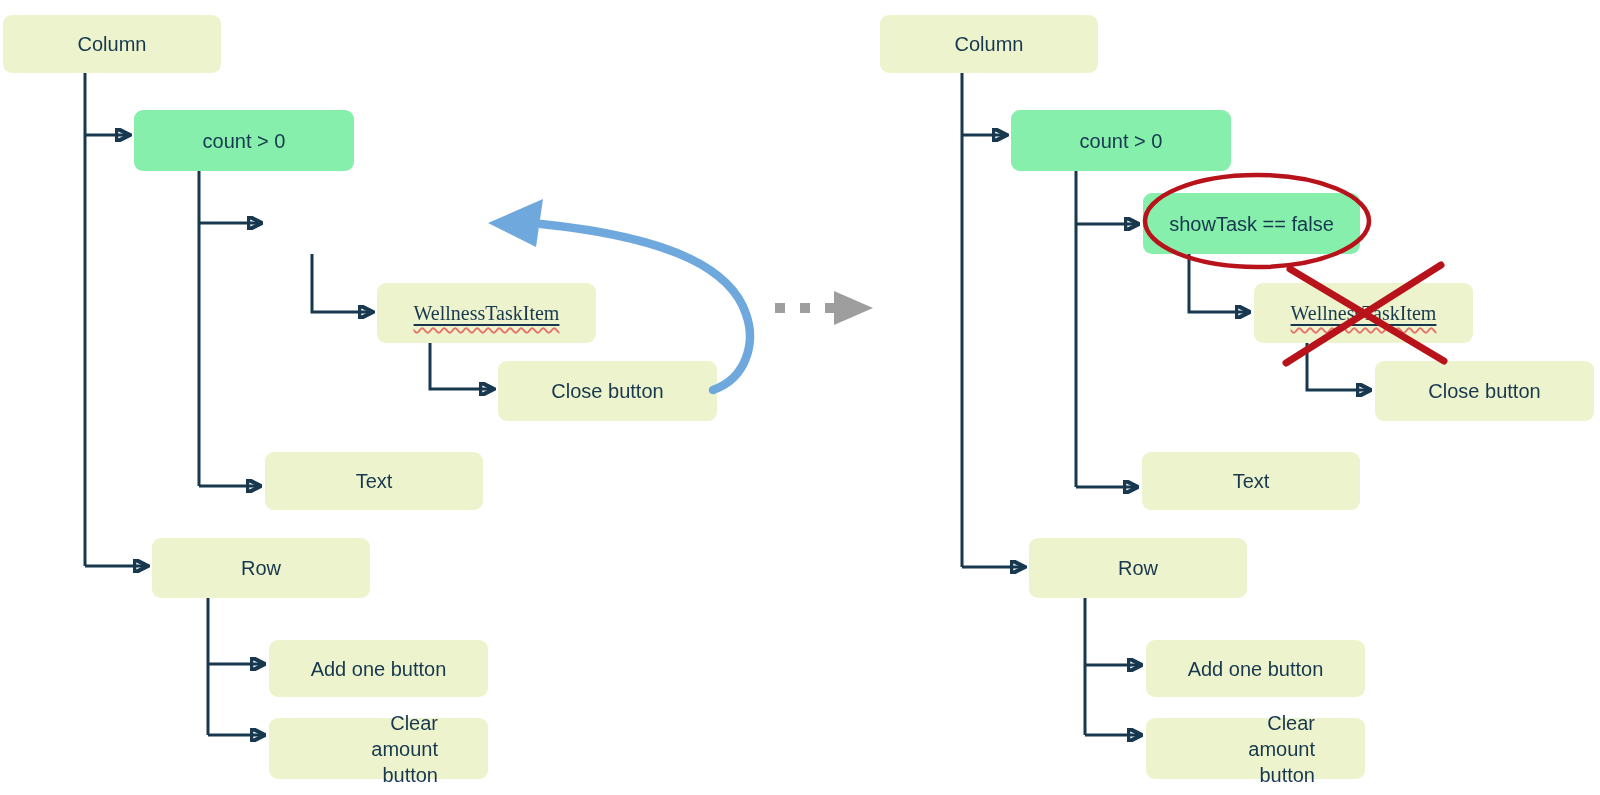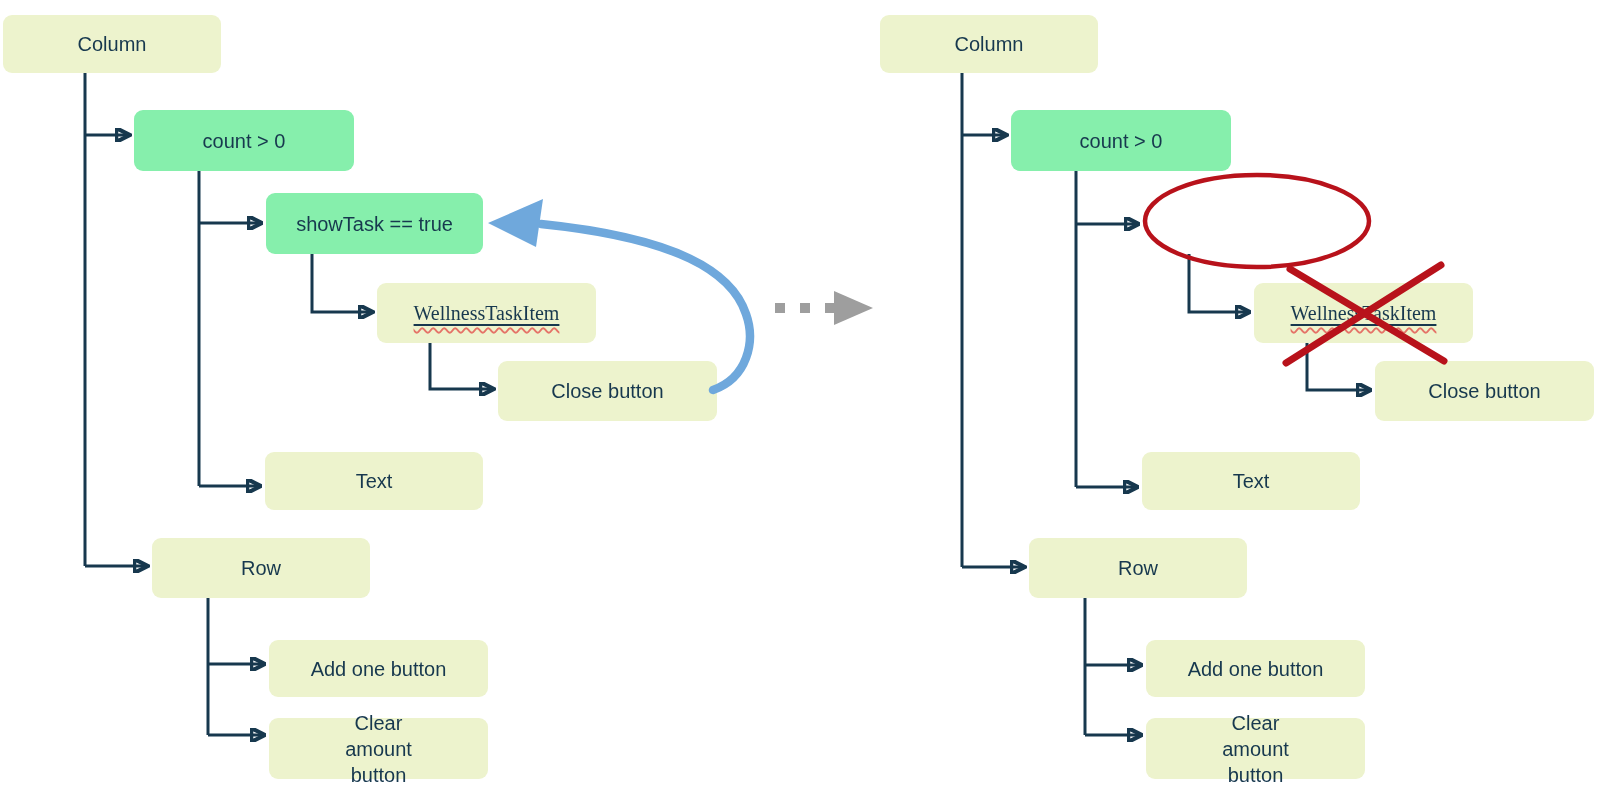--- a/index.html
+++ b/index.html
@@ -2,21 +2,21 @@
 <html><head>
 <meta charset="utf-8">
 <style>
   html,body{margin:0;padding:0;background:#ffffff;}
   body{font-family:"Liberation Sans", sans-serif;}
   .canvas{position:relative;width:1600px;height:795px;background:#ffffff;overflow:hidden;}
   svg.layer{position:absolute;left:0;top:0;width:1600px;height:795px;pointer-events:none;}
   .node{
     position:absolute;box-sizing:border-box;
     display:flex;align-items:center;justify-content:center;
-    text-align:center;border-radius:9px;
+    text-align:right;border-radius:9px;
     font-size:20px;line-height:26px;color:#17384e;white-space:nowrap;
     z-index:2;
   }
   .node.green{background:#edf3cd;}
   .node.blue{background:#86efac;}
   .node.two-line{white-space:normal;padding:0 50px;}
   .squiggle{text-decoration:underline wavy #e57368;text-decoration-thickness:1.5px;text-underline-offset:7px;}
   .underlined{text-decoration:underline solid #17384e;text-decoration-thickness:1.5px;text-underline-offset:3.5px;font-family:Liberation Serif, serif;}
   
   .n-l-column  {left:3px;   top:15px;  width:218px;height:58px;}
@@ -75,32 +75,32 @@
       <path d="M1189 254 V312 H1250" marker-end="url(#arrow)"></path>
       <path d="M1307 343 V390 H1371" marker-end="url(#arrow)"></path>
       <path d="M1085 598 V735"></path>
       <path d="M1085 665 H1142" marker-end="url(#arrow)"></path>
       <path d="M1085 735 H1142" marker-end="url(#arrow)"></path>
     </g>
   </svg>
 
   <div class="node green n-l-column">Column</div>
   <div class="node blue n-l-count">count &gt; 0</div>
-  <div class="node blue n-l-showtask">showTask == true</div>
   <div class="node green n-l-wti">
     <span class="squiggle"><span class="underlined">WellnessTaskItem</span></span>
   </div>
   <div class="node green n-l-close">Close button</div>
   <div class="node green n-l-text">Text</div>
   <div class="node green n-l-row">Row</div>
   <div class="node green n-l-add">Add one button</div>
   <div class="node green two-line n-l-clear">Clear amount button</div>
 
   <div class="node green n-r-column">Column</div>
   <div class="node blue n-r-count">count &gt; 0</div>
+  <div class="node blue n-r-showtask">showTask == false</div>
   <div class="node green n-r-wti">
     <span class="squiggle"><span class="underlined">WellnessTaskItem</span></span>
   </div>
   <div class="node green n-r-close">Close button</div>
   <div class="node green n-r-text">Text</div>
   <div class="node green n-r-row">Row</div>
   <div class="node green n-r-add">Add one button</div>
   <div class="node green two-line n-r-clear">Clear amount button</div>
 
   <svg class="layer annotations" viewBox="0 0 1600 795">

